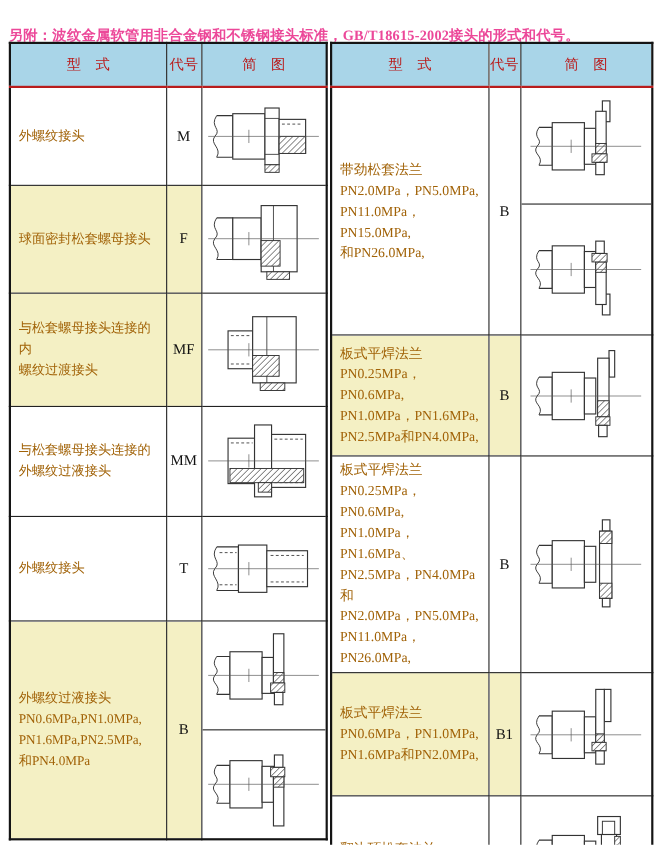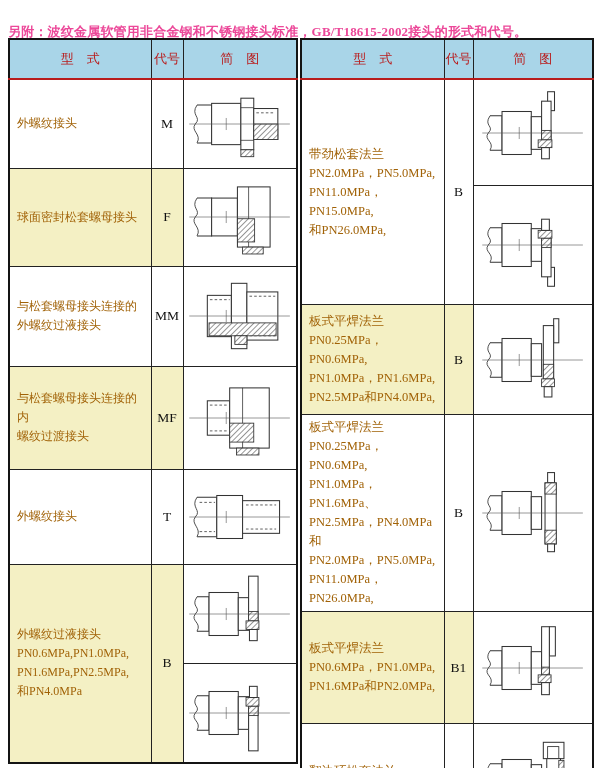--- a/index.html
+++ b/index.html
@@ -104,20 +104,46 @@
               <rect x="57" y="15" width="38" height="70" stroke="#333" stroke-width="1.2" fill="white"></rect>
               <line x1="70" y1="15" x2="70" y2="85" stroke="#333" stroke-width="0.9"></line>
               <rect x="57" y="52" width="20" height="27" fill="url(#h1)" stroke="#333" stroke-width="1"></rect>
               <rect x="63" y="85" width="24" height="8" fill="url(#h1)" stroke="#333" stroke-width="1"></rect>
               <line x1="1" y1="50" x2="118" y2="50" stroke="#555" stroke-width="0.7"></line>
               <line x1="44" y1="43" x2="44" y2="57" stroke="#555" stroke-width="0.7"></line>
             </svg>
           </div>
     </td>
   </tr>
+  <tr style="height:103px">
+    <td class="ty hl">与松套螺母接头连接的内
+螺纹过渡接头</td>
+    <td class="cd hl">MF</td>
+    <td class="dg">
+      <div class="dia">
+            <svg viewBox="0 0 120 100" width="110" height="86" xmlns="http://www.w3.org/2000/svg">
+              <defs>
+                <pattern id="h3" patternUnits="userSpaceOnUse" width="4.5" height="4.5" patternTransform="rotate(45)">
+                  <rect width="4.5" height="4.5" fill="white"></rect>
+                  <line x1="0" y1="0" x2="0" y2="4.5" stroke="#444" stroke-width="1.3"></line>
+                </pattern>
+              </defs>
+              <rect x="22" y="30" width="26" height="40" stroke="#333" stroke-width="1.2" fill="white"></rect>
+              <line x1="25" y1="35" x2="46" y2="35" stroke="#333" stroke-width="0.9" stroke-dasharray="3,2.5"></line>
+              <line x1="25" y1="65" x2="46" y2="65" stroke="#333" stroke-width="0.9" stroke-dasharray="3,2.5"></line>
+              <rect x="48" y="15" width="46" height="70" stroke="#333" stroke-width="1.2" fill="white"></rect>
+              <line x1="63" y1="15" x2="63" y2="85" stroke="#333" stroke-width="0.9"></line>
+              <rect x="48" y="56" width="28" height="22" fill="url(#h3)" stroke="#333" stroke-width="1"></rect>
+              <rect x="56" y="85" width="26" height="8" fill="url(#h3)" stroke="#333" stroke-width="1"></rect>
+              <line x1="1" y1="50" x2="118" y2="50" stroke="#555" stroke-width="0.7"></line>
+              <line x1="44" y1="43" x2="44" y2="57" stroke="#555" stroke-width="0.7"></line>
+            </svg>
+          </div>
+    </td>
+  </tr>
   <tr style="height:100px">
     <td class="ty">与松套螺母接头连接的
 外螺纹过液接头</td>
     <td class="cd">MM</td>
     <td class="dg">
       <div class="dia">
             <svg viewBox="0 0 120 100" width="110" height="86" xmlns="http://www.w3.org/2000/svg">
               <defs>
                 <pattern id="h2" patternUnits="userSpaceOnUse" width="4.5" height="4.5" patternTransform="rotate(45)">
                   <rect width="4.5" height="4.5" fill="white"></rect>
@@ -126,46 +152,20 @@
               </defs>
               <rect x="22" y="26" width="28" height="48" stroke="#333" stroke-width="1.2" fill="white"></rect>
               <line x1="25" y1="31" x2="48" y2="31" stroke="#333" stroke-width="0.9" stroke-dasharray="3,2.5"></line>
               <line x1="25" y1="69" x2="48" y2="69" stroke="#333" stroke-width="0.9" stroke-dasharray="3,2.5"></line>
               <rect x="50" y="12" width="18" height="76" stroke="#333" stroke-width="1.2" fill="white"></rect>
               <rect x="68" y="22" width="36" height="56" stroke="#333" stroke-width="1.2" fill="white"></rect>
               <line x1="71" y1="27" x2="101" y2="27" stroke="#333" stroke-width="0.9" stroke-dasharray="3,2.5"></line>
               <line x1="71" y1="73" x2="101" y2="73" stroke="#333" stroke-width="0.9" stroke-dasharray="3,2.5"></line>
               <rect x="24" y="58" width="78" height="15" fill="url(#h2)" stroke="#333" stroke-width="1"></rect>
               <rect x="54" y="73" width="14" height="10" fill="url(#h2)" stroke="#333" stroke-width="1"></rect>
-              <line x1="1" y1="50" x2="118" y2="50" stroke="#555" stroke-width="0.7"></line>
-              <line x1="44" y1="43" x2="44" y2="57" stroke="#555" stroke-width="0.7"></line>
-            </svg>
-          </div>
-    </td>
-  </tr>
-  <tr style="height:103px">
-    <td class="ty hl">与松套螺母接头连接的内
-螺纹过渡接头</td>
-    <td class="cd hl">MF</td>
-    <td class="dg">
-      <div class="dia">
-            <svg viewBox="0 0 120 100" width="110" height="86" xmlns="http://www.w3.org/2000/svg">
-              <defs>
-                <pattern id="h3" patternUnits="userSpaceOnUse" width="4.5" height="4.5" patternTransform="rotate(45)">
-                  <rect width="4.5" height="4.5" fill="white"></rect>
-                  <line x1="0" y1="0" x2="0" y2="4.5" stroke="#444" stroke-width="1.3"></line>
-                </pattern>
-              </defs>
-              <rect x="22" y="30" width="26" height="40" stroke="#333" stroke-width="1.2" fill="white"></rect>
-              <line x1="25" y1="35" x2="46" y2="35" stroke="#333" stroke-width="0.9" stroke-dasharray="3,2.5"></line>
-              <line x1="25" y1="65" x2="46" y2="65" stroke="#333" stroke-width="0.9" stroke-dasharray="3,2.5"></line>
-              <rect x="48" y="15" width="46" height="70" stroke="#333" stroke-width="1.2" fill="white"></rect>
-              <line x1="63" y1="15" x2="63" y2="85" stroke="#333" stroke-width="0.9"></line>
-              <rect x="48" y="56" width="28" height="22" fill="url(#h3)" stroke="#333" stroke-width="1"></rect>
-              <rect x="56" y="85" width="26" height="8" fill="url(#h3)" stroke="#333" stroke-width="1"></rect>
               <line x1="1" y1="50" x2="118" y2="50" stroke="#555" stroke-width="0.7"></line>
               <line x1="44" y1="43" x2="44" y2="57" stroke="#555" stroke-width="0.7"></line>
             </svg>
           </div>
     </td>
   </tr>
   <tr style="height:95px">
     <td class="ty">外螺纹接头</td>
     <td class="cd">T</td>
     <td class="dg">

